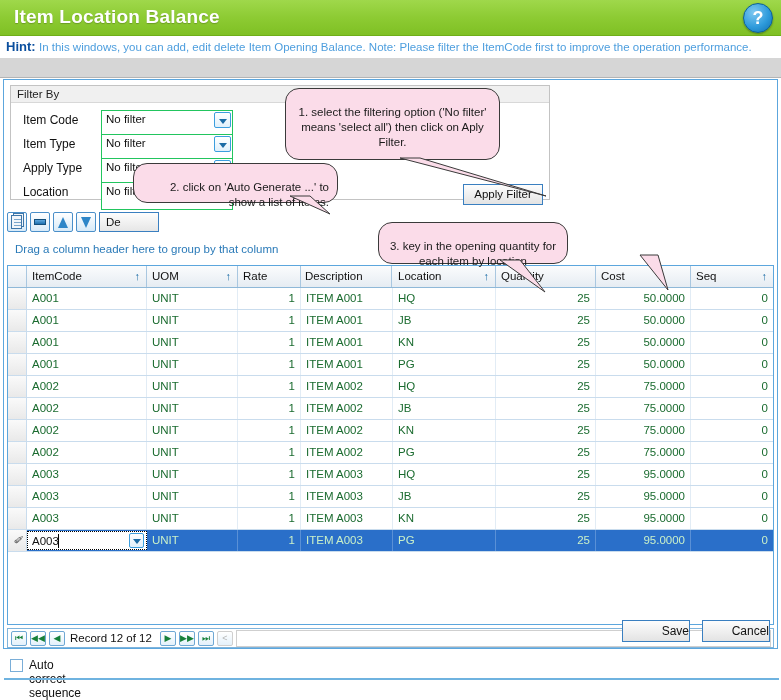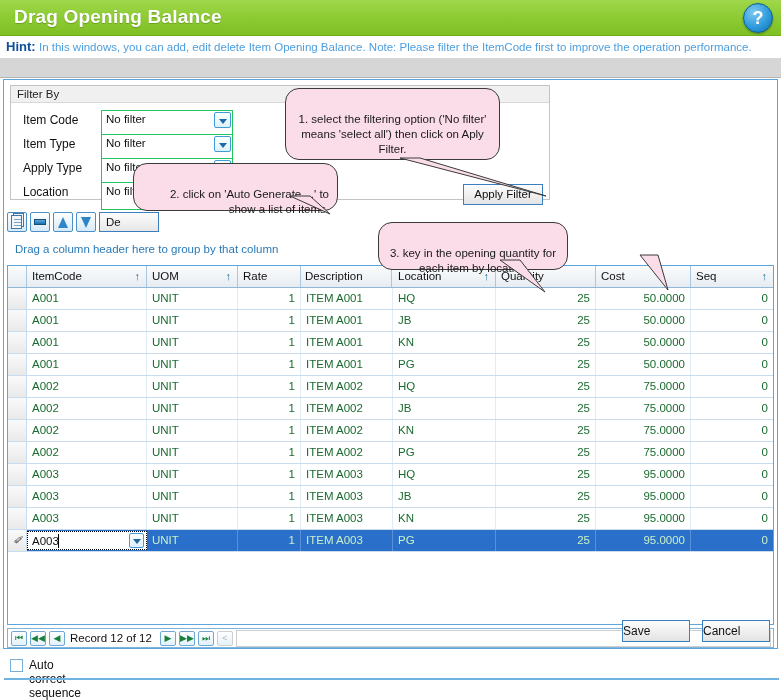--- a/index.html
+++ b/index.html
@@ -254,48 +254,48 @@
   }
   .chklabel { position: absolute; left: 19px; top: 0; font-size: 12px; color: #111; }
 
   .footer-sep {
     position: absolute; left: 0; top: 598px; width: 775px; height: 2px;
     background: #6fb3e0;
   }
   .fbtn {
     position: absolute; top: 540px; width: 68px; height: 22px;
     border: 1px solid #3a7fc0; background: linear-gradient(to bottom,#fdfdfd,#e3e3e3);
-    font-size: 12px; color: #111; text-align: left; line-height: 20px;
+    font-size: 12px; color: #111; text-align: right; line-height: 20px;
     cursor: pointer;
   }
 
   
   .callout {
     position: absolute;
     background: #fbdce9;
     border: 1px solid #3a3a3a;
     border-radius: 14px;
     color: #1a1a1a; font-size: 11.5px; text-align: center;
-    padding: 23px 8px; line-height: 15px;
+    padding: 16px 8px; line-height: 15px;
     z-index: 40;
   }
   .tailsvg { position: absolute; z-index: 41; }
 
   .hscroll {
     position: absolute; left: 205px; top: 0; right: 2px; height: 17px; top: 1px;
     border: 1px solid #cfcfcf; background: #ffffff;
   }
 </style>
 </head>
 <body>
 
 <div id="app">
 
   <div class="titlebar">
-    <div class="title">Drag Opening Balance</div>
+    <div class="title">Item Location Balance</div>
     <div class="help-btn">?</div>
   </div>
 
   <div class="hintbar">
     <span class="hint-label">Hint:</span>
     <span class="hint-text">In this windows, you can add, edit  delete Item Opening Balance. Note: Please filter the ItemCode first to improve the operation performance.</span>
   </div>
   <div class="grayband"></div>
 
   <div class="formframe">

